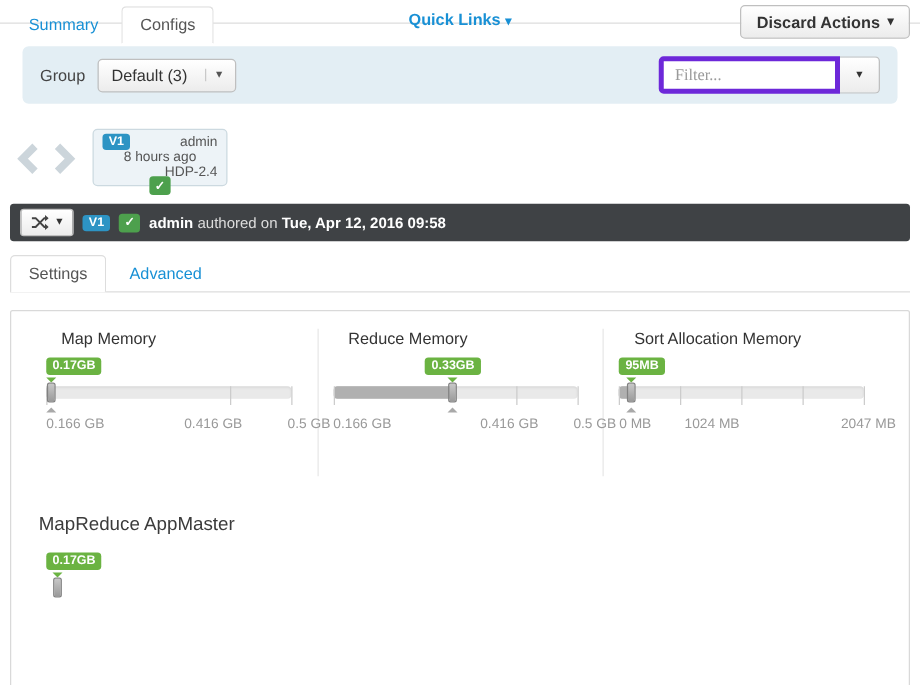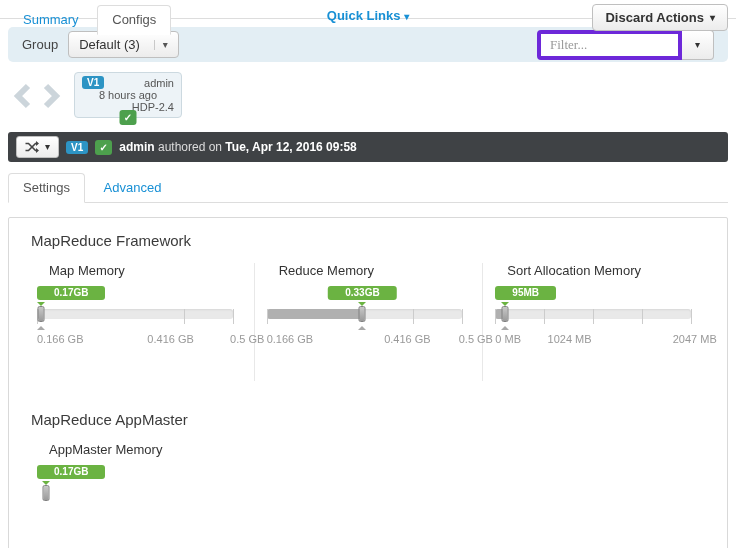--- a/index.html
+++ b/index.html
@@ -19,21 +19,21 @@
     text-align: center; color: #1890d5; font-weight: bold; pointer-events: none; }
   .quick-links span { pointer-events: auto; cursor: pointer; }
   .btn { display: inline-flex; align-items: center; gap: 6px;
     background: linear-gradient(#ffffff,#ececec); border: 1px solid #bfbfbf;
     border-radius: 4px; color: #333; cursor: pointer; }
   .service-actions { position: absolute; right: 8px; top: 4px;
     padding: 5px 12px; font-size: 13px; font-weight: bold; }
   .caret { font-size: 10px; line-height: 1; color: inherit; }
 
   
-  .group-bar { margin: 8px; height: 35px; background: #e3eef4;
+  .group-bar { margin: 18px; height: 46px; background: #e3eef4;
     border-radius: 5px; display: flex; align-items: center; padding: 0 14px; }
   .group-label { color: #444; margin-right: 10px; }
   .group-select { padding: 5px 10px; font-size: 13px; }
   .group-select .sel-caret { border-left: 1px solid #c9c9c9; padding-left: 8px;
     margin-left: 8px; color: #555; }
   .manage-link { color: #1890d5; font-weight: bold; margin-left: 18px; cursor: pointer; }
   .filter-wrap { margin-left: auto; display: flex; }
   .filter-input { width: 145px; height: 30px; border: 4px solid #6d28d9;
     border-radius: 4px 0 0 4px; padding: 0 9px; font-size: 13px;
     font-family: Liberation Serif, serif; color: #333; outline: none; }
@@ -92,21 +92,21 @@
   .col + .col { border-left: 1px solid #e8e8e8; }
   .section-appmaster { margin-top: 30px; }
   .wide-zone .slider-zone { width: 69%; }
 
   
   .cfg-label { font-size: 13px; color: #333; padding-left: 12px;
     margin-bottom: 8px; }
   .slider-zone { position: relative; width: 96%; }
   .badge-row { position: relative; height: 17px; margin-bottom: 3px; }
   .value-badge { position: absolute; top: 0; background: #6bb342;
-    color: #fff; font-size: 10px; font-weight: bold; padding: 1px 17px 2px;
+    color: #fff; font-size: 10px; font-weight: bold; padding: 1px 5px 2px;
     border-radius: 3px; white-space: nowrap; }
   .value-badge.centered { transform: translateX(-50%); }
   .badge-ptr { position: absolute; top: 16px; width: 0; height: 0;
     border: 4px solid transparent; border-top-color: #6bb342;
     transform: translateX(-50%); }
   .track-wrap { position: relative; height: 22px; cursor: pointer; }
   .track { position: absolute; top: 3px; left: 0; right: 0; height: 10px;
     background: #e9e9e9; border-radius: 3px;
     box-shadow: inset 0 1px 2px rgba(0,0,0,.08); }
   .fill { position: absolute; top: 3px; left: 0; height: 10px;
@@ -197,21 +197,20 @@
   </span>
 </div>
 
 <div class="cfg-tabs">
   <span class="tab active">Settings</span>
   <span class="tab link">Advanced</span>
 </div>
 
 <div class="panel">
 
-  <h2 class="section-title">MapReduce Framework</h2>
   <div class="three-col">
     <div class="col">
         <div class="cfg-label">Map Memory</div>
         <div class="slider-zone">
           <div class="badge-row">
             <span class="value-badge" style="left: 0px;">0.17GB</span>
             <span class="badge-ptr" style="left: 2%;"></span>
           </div>
           <div class="track-wrap">
             <div class="track"></div>
@@ -275,21 +274,20 @@
             <span class="mid" style="left: 38%;">1024 MB</span>
             <span class="mid" style="left: 102%;">2047 MB</span>
           </div>
         </div>
       </div>
   </div>
 
   <div class="section-appmaster">
     <h2 class="section-title">MapReduce AppMaster</h2>
     <div class="col wide-zone">
-        <div class="cfg-label">AppMaster Memory</div>
         <div class="slider-zone">
           <div class="badge-row">
             <span class="value-badge" style="left: 0px;">0.17GB</span>
             <span class="badge-ptr" style="left: 2%;"></span>
           </div>
           <div class="track-wrap">
             <div class="handle" style="left: 2%;"></div>
           </div>
         </div>
       </div>

